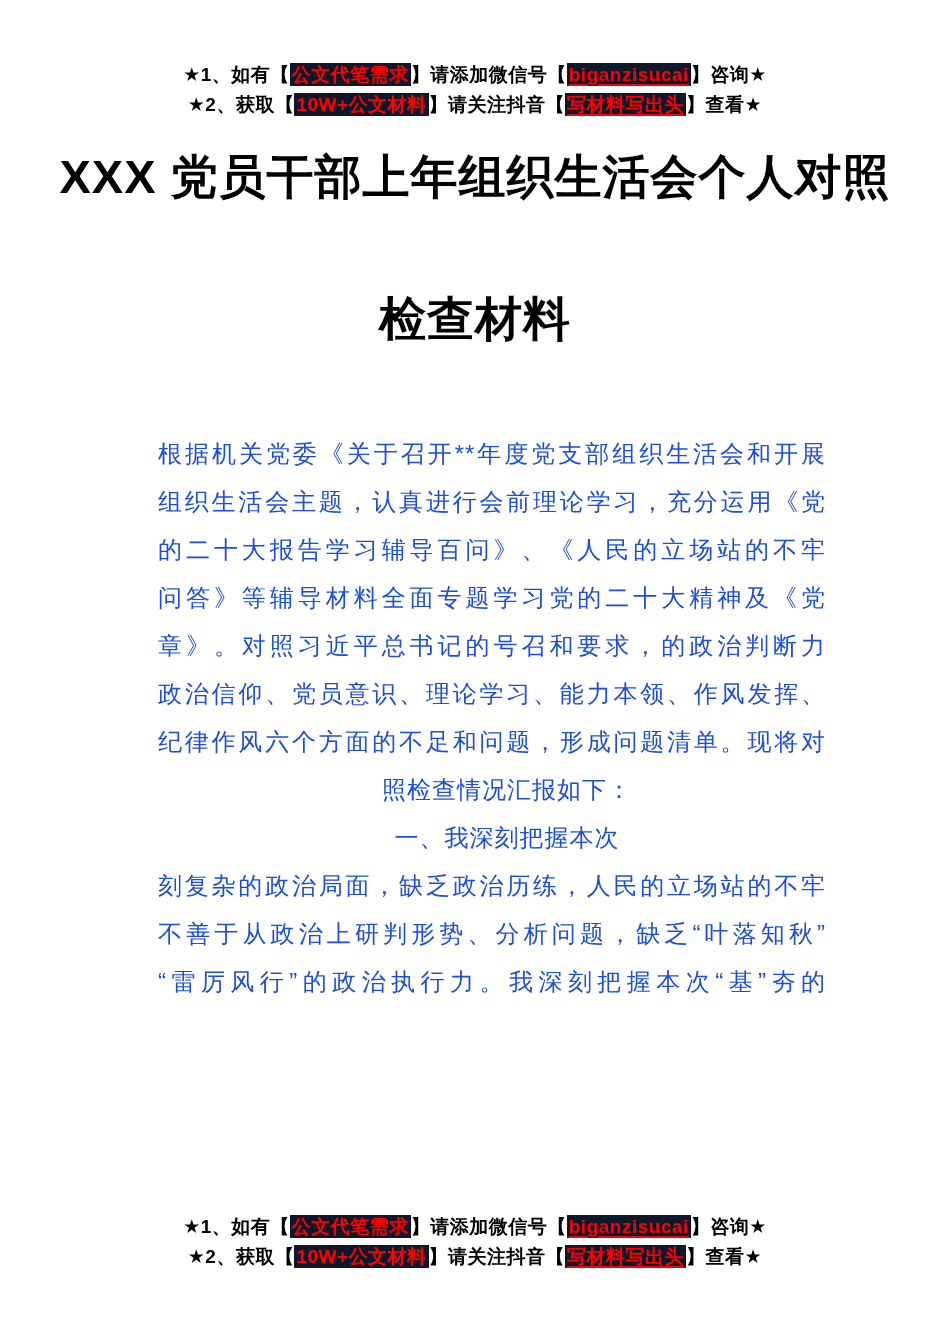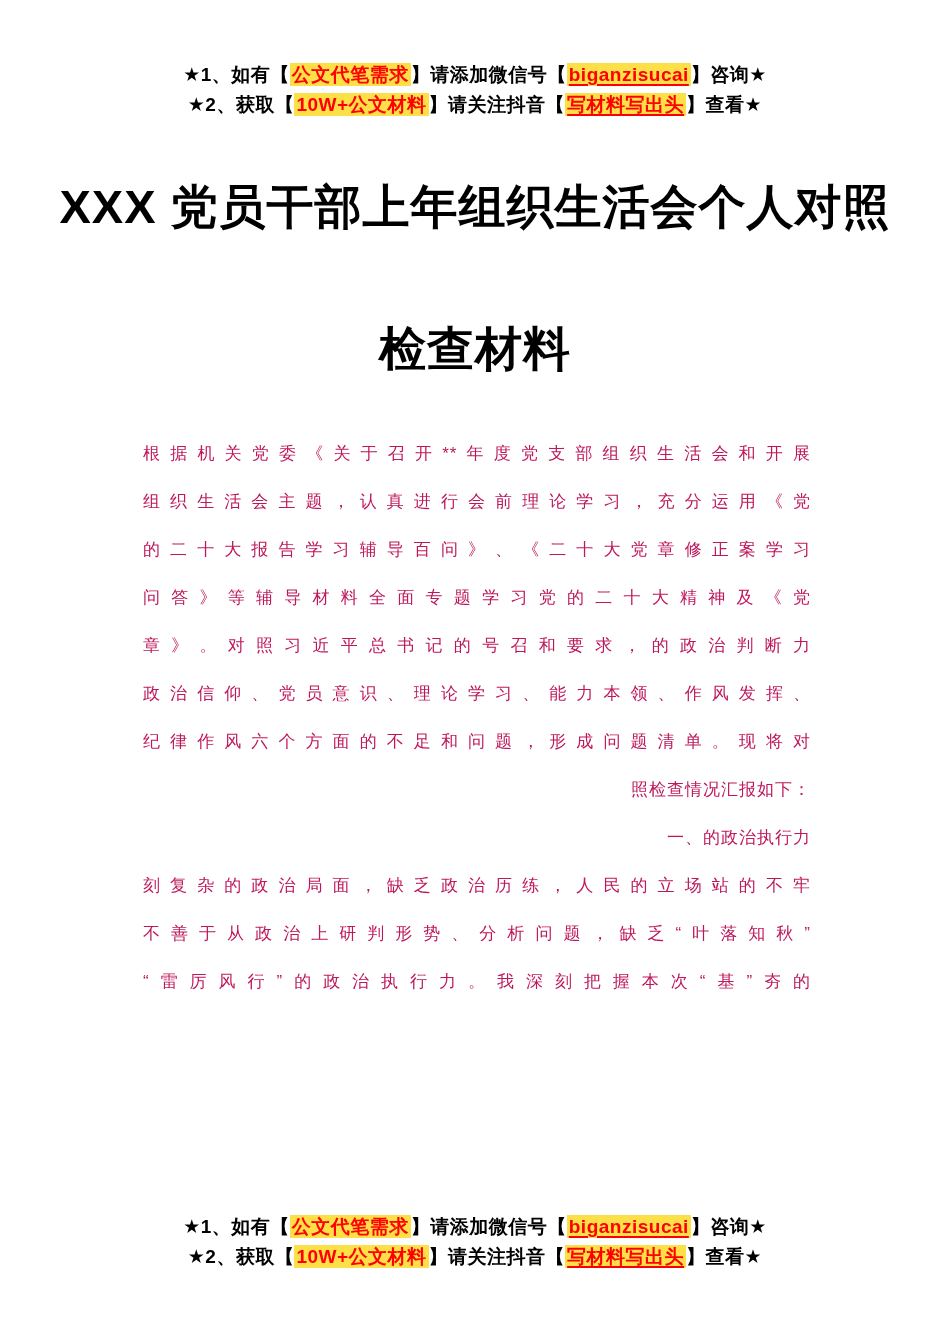--- a/index.html
+++ b/index.html
@@ -27,21 +27,21 @@
     font-size: 19px;
     line-height: 30px;
     color: #000000;
     letter-spacing: 0.5px;
     white-space: nowrap;
   }
   .banner.header { top: 60px; }
   .banner.footer { top: 1212px; }
   .banner .hl {
     color: #ff0000;
-    background: #fde047;
+    background: #0f172a;
     padding: 1px 2px;
   }
   .banner .hl.ul {
     text-decoration: underline;
     text-decoration-color: #ff0000;
     text-decoration-thickness: 2px;
     text-underline-offset: 3px;
     text-align: right;
   }
   .banner .ulb {
@@ -52,46 +52,45 @@
   .doc-title-line {
     position: absolute;
     left: 0;
     width: 950px;
     text-align: center;
     font-size: 47px;
     font-weight: bold;
     color: #000000;
     letter-spacing: 1px;
     white-space: nowrap;
-    margin-top: 30px;
   }
   .doc-title-line.l1 { top: 146px; }
   .doc-title-line.l2 { top: 288px; }
   
   .body-text {
     position: absolute;
-    left: 143px;
+    left: 158px;
     top: 430px;
     width: 668px;
-    font-size: 17px;
-    color: #be185d;
+    font-size: 24px;
+    color: #1d4ed8;
   }
   .body-text .bline {
     height: 48px;
     line-height: 48px;
     letter-spacing: 1px;
     white-space: nowrap;
   }
   .body-text .bline.j {
     white-space: normal;
     text-align: justify;
     text-align-last: justify;
   }
   .body-text .bline.s {
-    text-align: right;
+    text-align: center;
     margin-left: 30px;
   }
 </style>
 </head>
 <body>
 
 <div class="page">
 
   <div class="banner header">
     <div>
@@ -101,27 +100,27 @@
       <span>★2、获取【</span><span class="hl">10W+公文材料</span><span>】请</span><span class="ulb">关注</span><span>抖音【</span><span class="hl ul">写材料写出头</span><span>】查看★</span>
     </div>
   </div>
 
   <div class="doc-title-line l1">XXX 党员干部上年组织生活会个人对照</div>
   <div class="doc-title-line l2">检查材料</div>
 
   <div class="body-text">
     <div class="bline j">根据机关党委《关于召开**年度党支部组织生活会和开展</div>
     <div class="bline j">组织生活会主题，认真进行会前理论学习，充分运用《党</div>
-    <div class="bline j">的二十大报告学习辅导百问》、《二十大党章修正案学习</div>
+    <div class="bline j">的二十大报告学习辅导百问》、《人民的立场站的不牢</div>
     <div class="bline j">问答》等辅导材料全面专题学习党的二十大精神及《党</div>
     <div class="bline j">章》。对照习近平总书记的号召和要求，的政治判断力</div>
     <div class="bline j">政治信仰、党员意识、理论学习、能力本领、作风发挥、</div>
     <div class="bline j">纪律作风六个方面的不足和问题，形成问题清单。现将对</div>
     <div class="bline s">照检查情况汇报如下：</div>
-    <div class="bline s">一、的政治执行力</div>
+    <div class="bline s">一、我深刻把握本次</div>
     <div class="bline j">刻复杂的政治局面，缺乏政治历练，人民的立场站的不牢</div>
     <div class="bline j">不善于从政治上研判形势、分析问题，缺乏“叶落知秋”</div>
     <div class="bline j">“雷厉风行”的政治执行力。我深刻把握本次“基”夯的</div>
   </div>
 
   <div class="banner footer">
     <div>
       <span>★1、如有【</span><span class="hl">公文代笔需求</span><span>】请</span><span class="ulb">添加</span><span>微信号【</span><span class="hl ul">biganzisucai</span><span>】咨询★</span>
     </div>
     <div>

